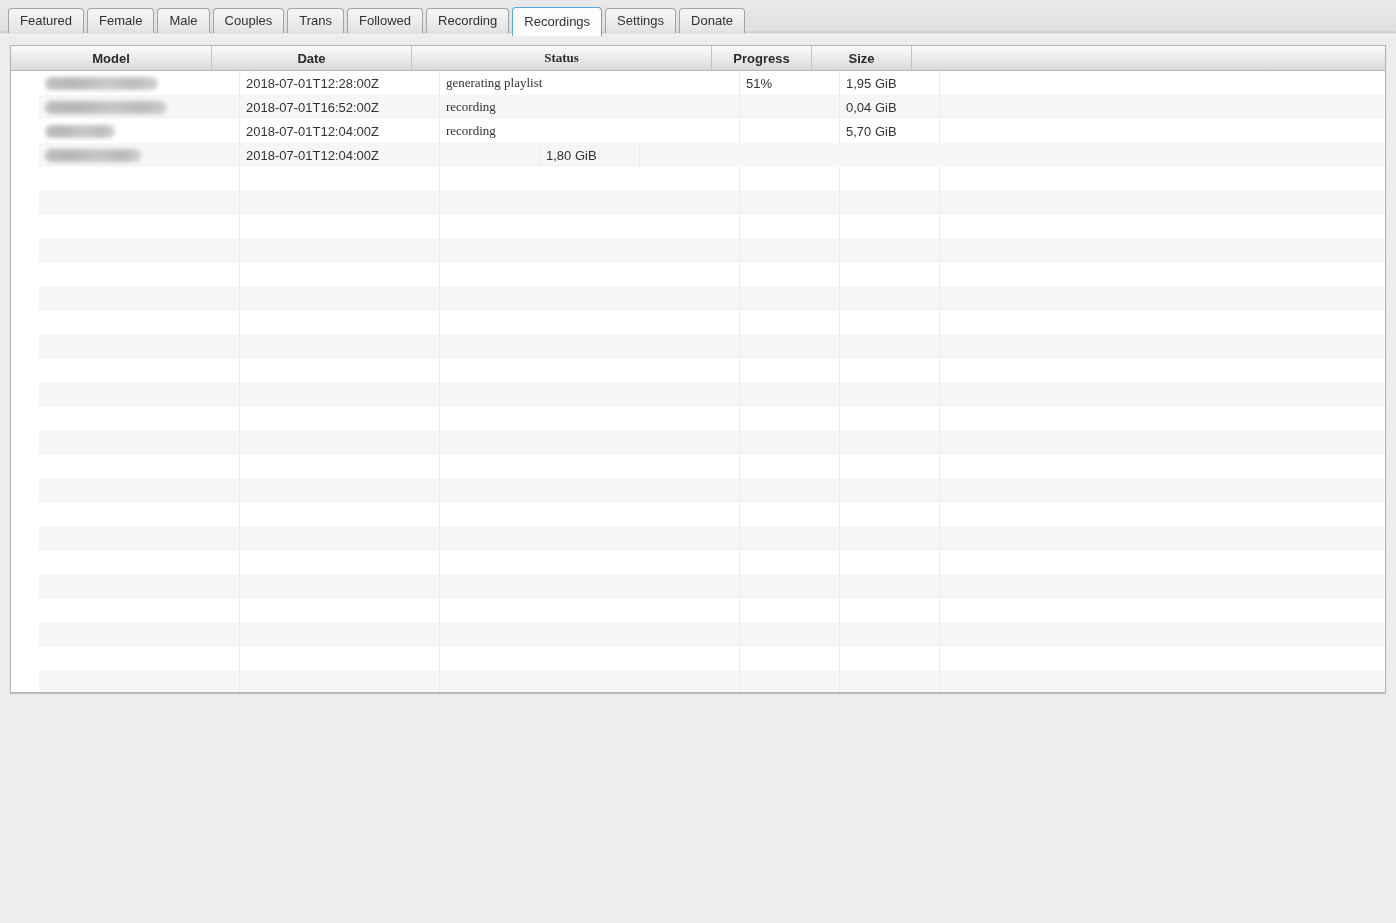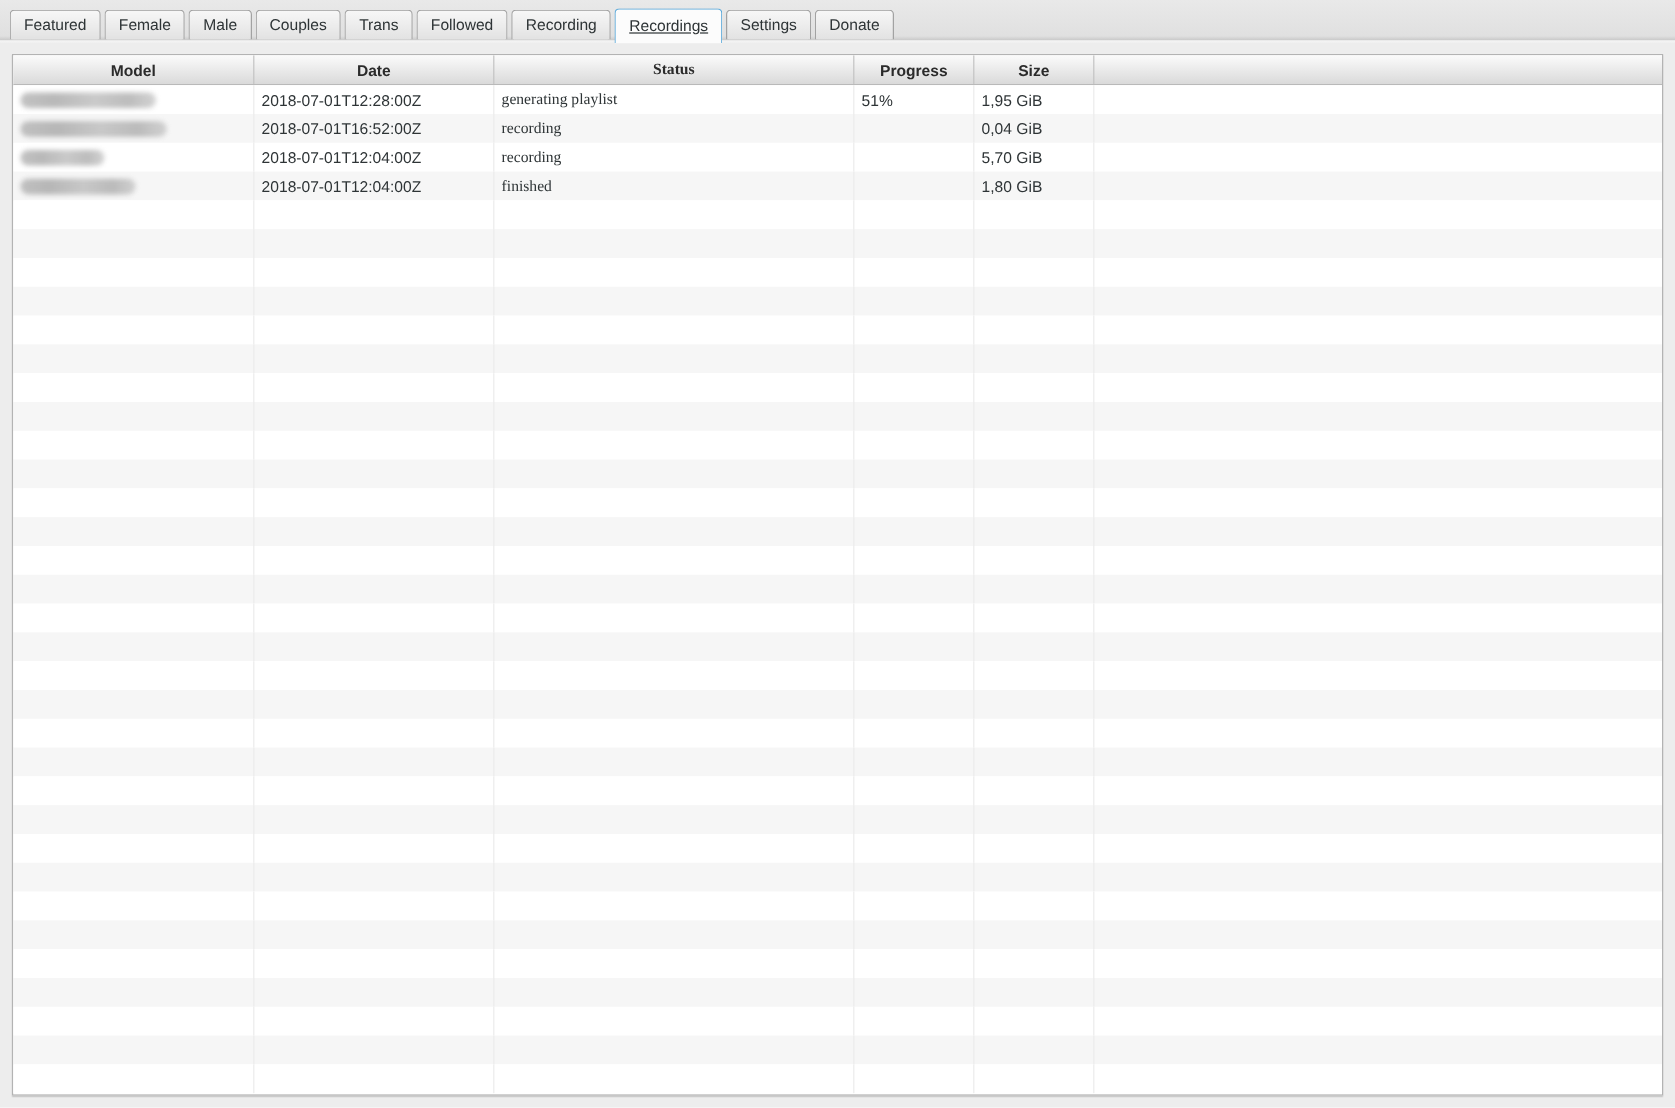--- a/index.html
+++ b/index.html
@@ -26,51 +26,50 @@
     background:linear-gradient(#f7f7f7,#e2e2e2);
     color:#2e3436;white-space:nowrap;cursor:default;
     position:relative;z-index:1;text-align:right;
   }
   .tab.active{
     margin-bottom:0;
     padding:6px 11px 7px;
     background:#fcfcfc;
     border-color:#57a7d9;
     z-index:2;
-    text-decoration:underline;
   }
   
   .content{
     box-sizing:border-box;
     height:887px;
     padding:9px 10px 10px;
   }
   .rtable{
     box-sizing:border-box;
-    width:1376px;height:868px;
+    width:1376px;height:648px;
     background:#ffffff;
     border:1px solid #b3b3b3;
     box-shadow:0 1px 1px rgba(0,0,0,.18);
     display:flex;flex-direction:column;
     overflow:hidden;
   }
   .thead{
     display:flex;flex:none;
     height:25px;box-sizing:border-box;
     background:linear-gradient(#fbfbfb,#dadada);
     border-bottom:1px solid #b9b9b9;
   }
   .hcell{
     box-sizing:border-box;
     display:flex;align-items:center;justify-content:center;
     font-weight:bold;color:#2b2b2b;
     border-right:1px solid #c3c3c3;
     overflow:hidden;
   }
-  .tbody{display:flex;flex-direction:column;flex:1;}
+  .tbody{display:flex;flex-direction:column;flex:1;margin-left:28px;}
   .trow{display:flex;flex:none;height:24px;}
   .trow:nth-child(odd){background:#ffffff;}
   .trow:nth-child(even){background:#f6f6f6;}
   .cell{
     box-sizing:border-box;
     display:flex;align-items:center;
     padding:0 6px;
     border-right:1px solid #ebebeb;
     overflow:hidden;white-space:nowrap;
   }
@@ -143,21 +142,20 @@
             <div class="cell col-2">recording</div>
             <div class="cell col-3"></div>
             <div class="cell col-4">5,70 GiB</div>
             <div class="cell col-5"></div>
           </div>
           <div class="trow">
             <div class="cell col-0">
               <div class="blur-bar" style="width: 96px;"></div>
             </div>
             <div class="cell col-1">2018-07-01T12:04:00Z</div>
-            <div class="cell col-2">finished</div>
             <div class="cell col-3"></div>
             <div class="cell col-4">1,80 GiB</div>
             <div class="cell col-5"></div>
           </div>
           <div class="trow">
             <div class="cell col-0"></div>
             <div class="cell col-1"></div>
             <div class="cell col-2"></div>
             <div class="cell col-3"></div>
             <div class="cell col-4"></div>

